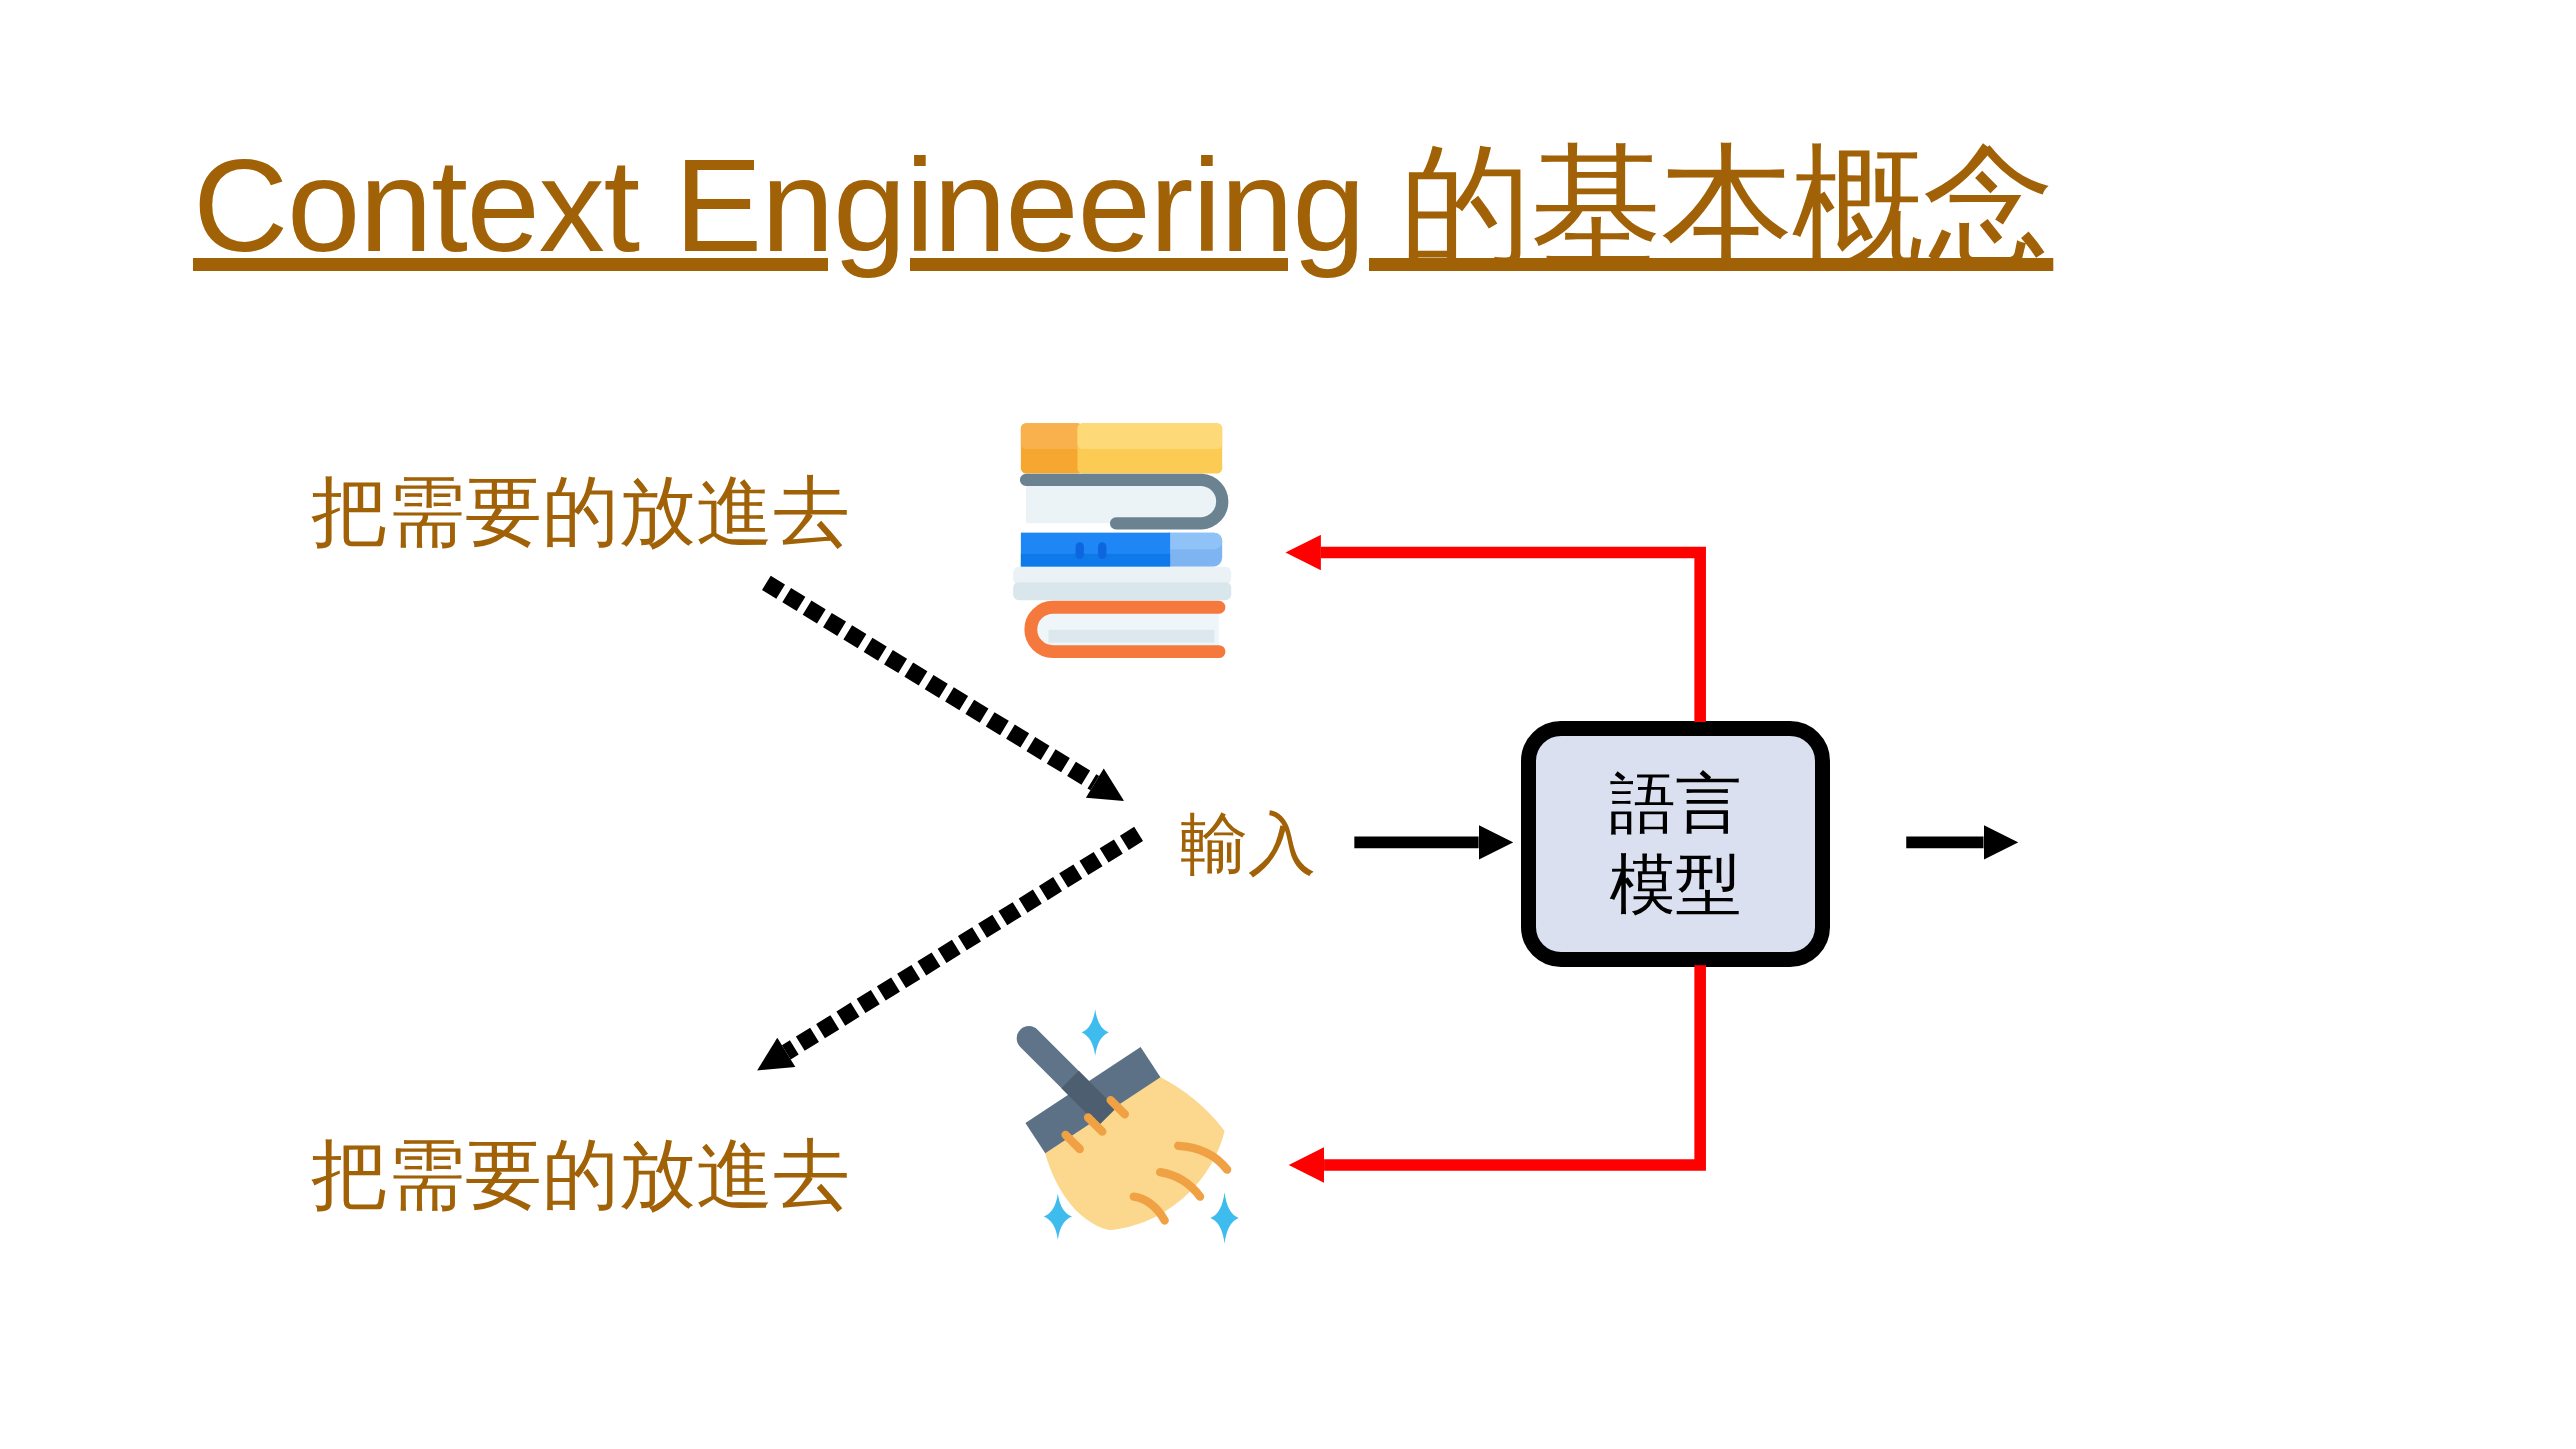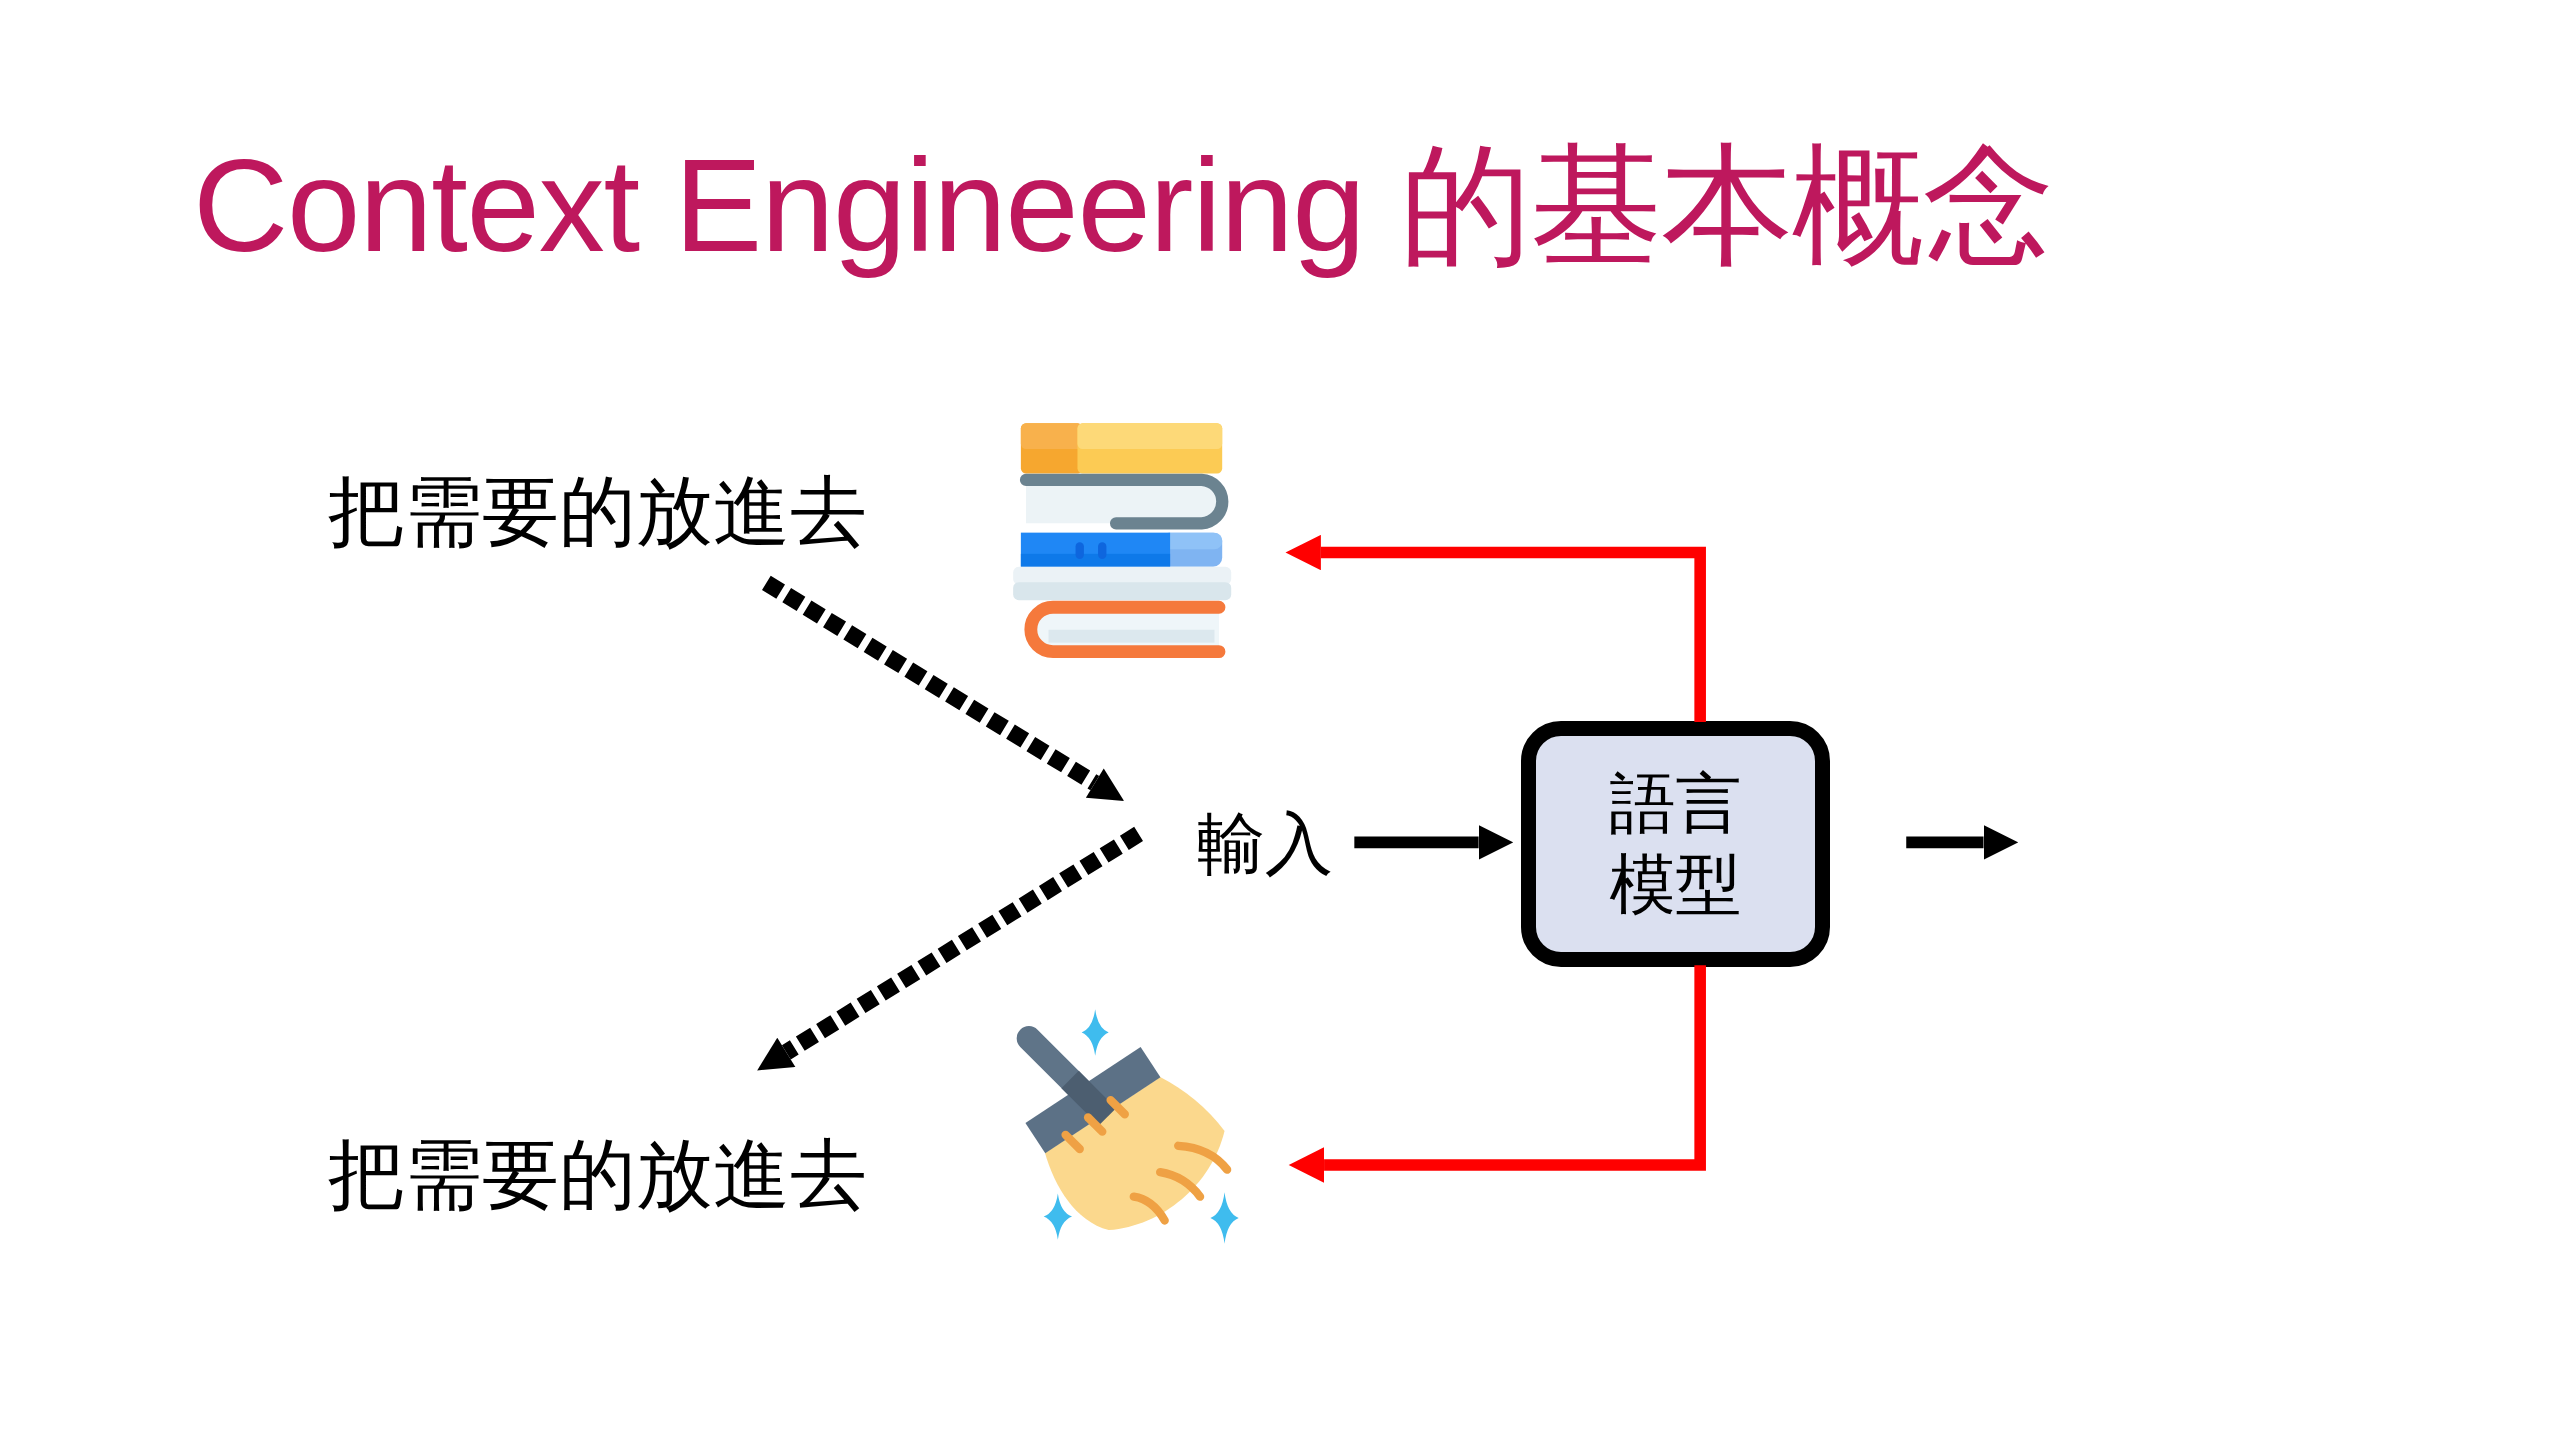--- a/index.html
+++ b/index.html
@@ -8,25 +8,26 @@
     width:2576px;height:1449px;
     background:#ffffff;
     overflow:hidden;
     font-family:"Liberation Sans", sans-serif;
     color:#000;
   }
   .title{
     position:absolute;left:193px;top:137px;
     font-size:132px;line-height:1.05;
     letter-spacing:-1.3px;white-space:nowrap;
-    color:#be185d;
+    color:#a16207;
+    text-decoration:underline;
   }
   .lbl{
     position:absolute;font-size:77px;line-height:1.1;
-    white-space:nowrap;color:#000000;margin-left:17px;
+    white-space:nowrap;color:#a16207;
   }
   .lbl-put-in{left:311px;top:469px;}
   .lbl-clean-out{left:311px;top:1132px;}
   .lbl-input{left:1180px;top:806px;font-size:68px;}
   .next-token{
     position:absolute;left:2027px;top:770px;width:252px;
     font-size:68px;line-height:77px;text-align:center;
   }
   .next-token span{display:block;}
   .model-box{

